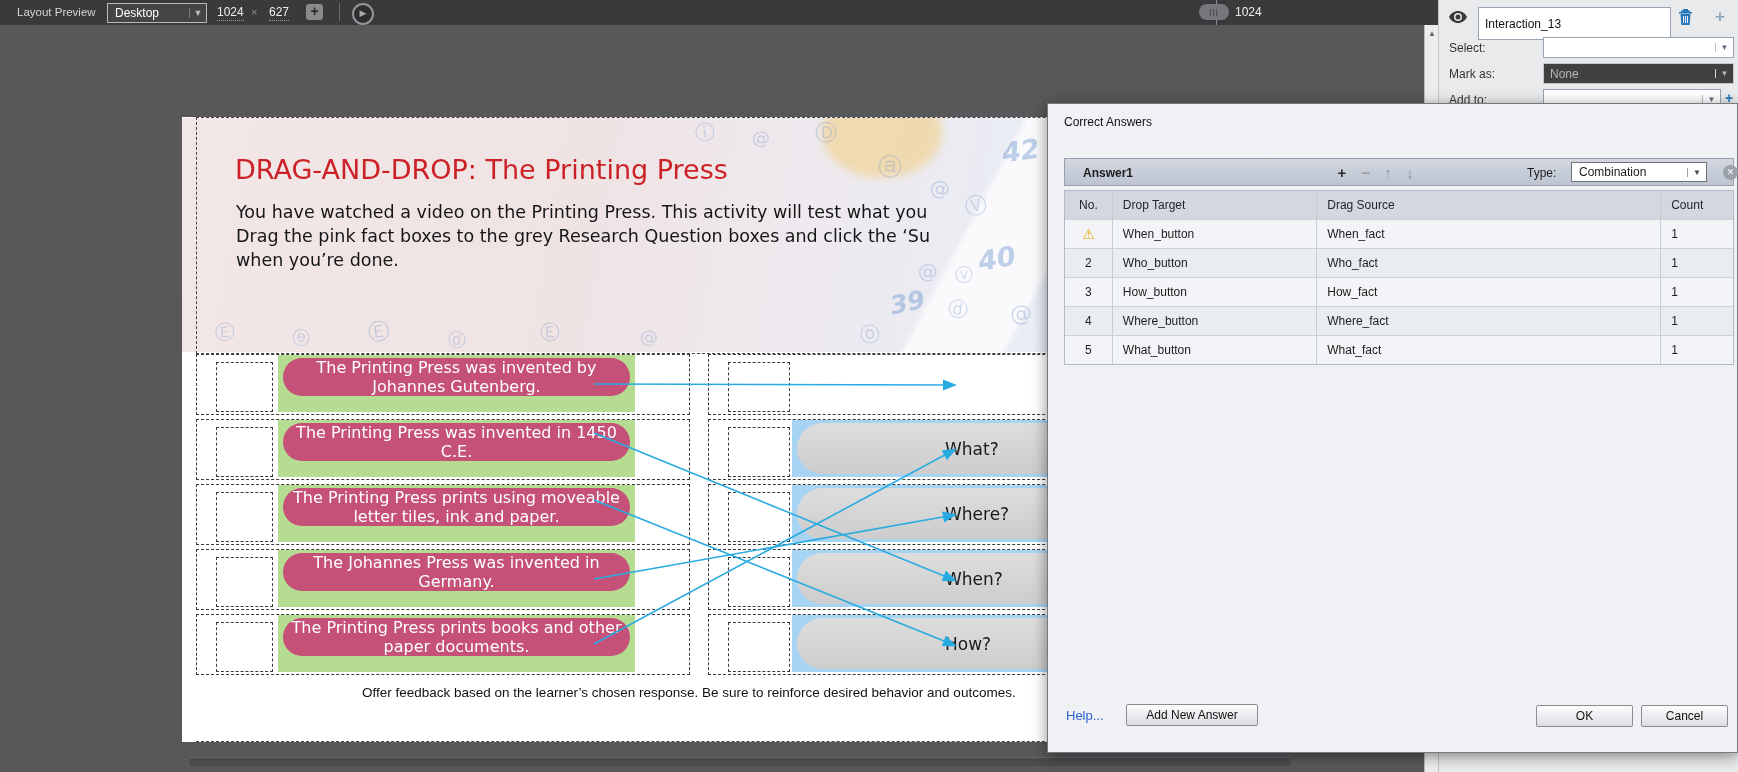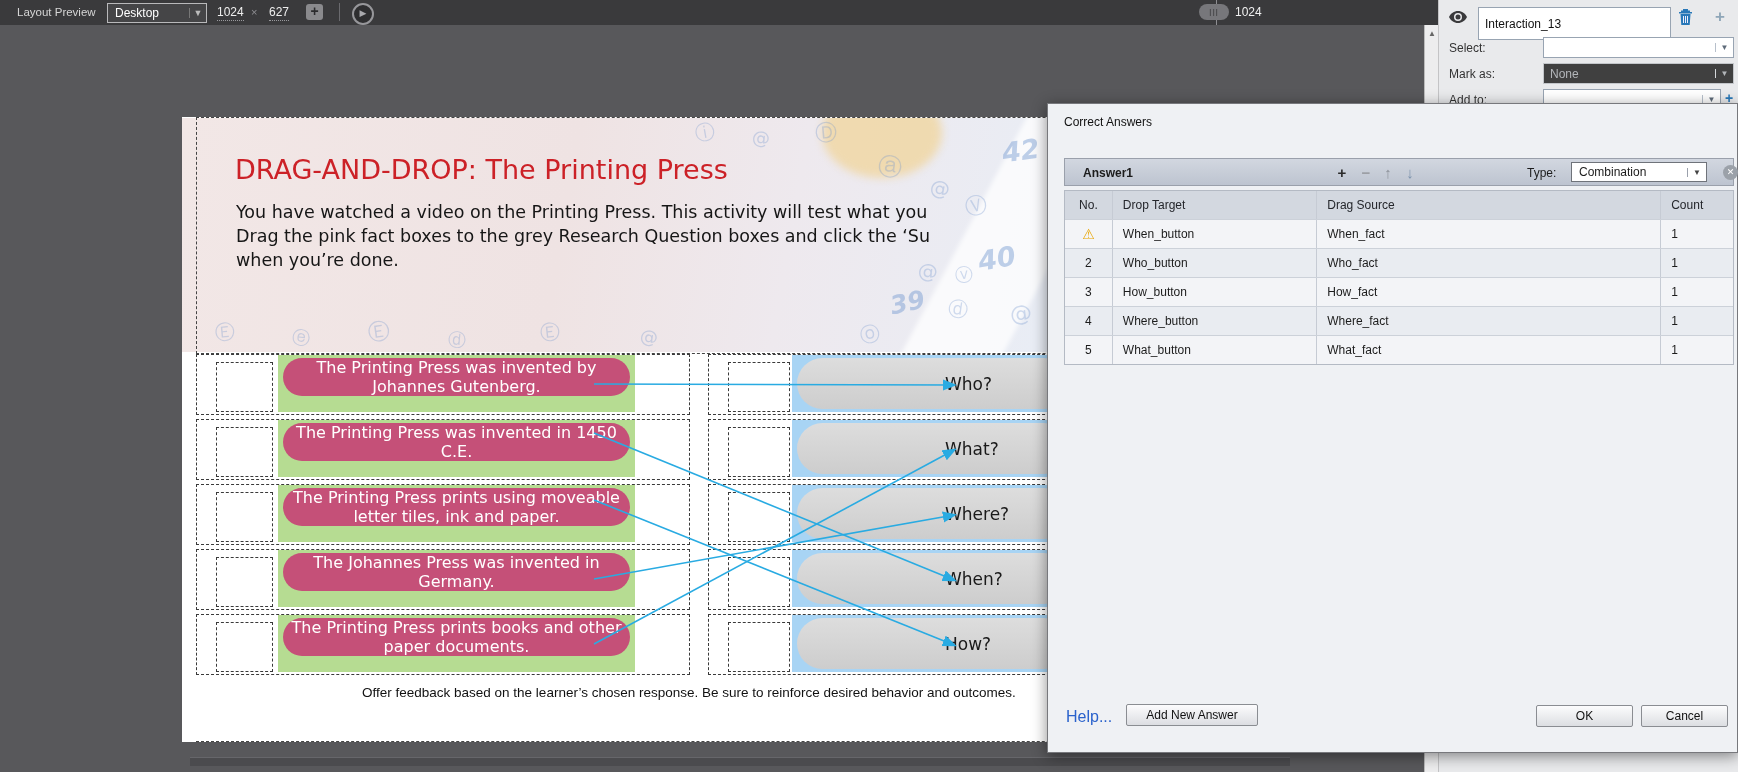--- a/index.html
+++ b/index.html
@@ -97,21 +97,21 @@
             color:#fff;font-size:9px;text-align:center;line-height:15px;}
   #ca-table{left:16px;top:86px;width:670px;border:1px solid #b4bac4;box-sizing:border-box;background:#f3f4f7;}
   .tr{display:flex;height:28px;border-top:1px solid #ccd1d9;}
   .tr.head{border-top:none;background:#d3d8e0;font-size:12px;color:#24262b;}
   .tr.odd{background:#f3f4f7;}
   .tr.even{background:#e9ecf1;}
   .td{display:flex;align-items:center;box-sizing:border-box;padding-left:10px;border-left:1px solid #c6cbd4;}
   .td:first-child{border-left:none;justify-content:center;padding-left:0;}
   .c0{width:47px;} .c1{width:205px;} .c2{width:345px;} .c3{width:73px;}
   .warn{color:#e8a400;font-size:14px;}
-  #dlg-help{left:18px;top:604px;color:#2a62cc;font-size:16px;}
+  #dlg-help{left:18px;top:604px;color:#2a62cc;font-size:13px;}
   .dlg-btn{height:22px;box-sizing:border-box;border:1px solid #8a8d92;border-radius:2px;
            background:linear-gradient(#fcfcfd,#dcdee2);font-size:12px;color:#111;
            display:flex;align-items:center;justify-content:center;}
   #btn-addnew{left:78px;top:600px;width:132px;}
   #btn-ok{left:488px;top:601px;width:97px;}
   #btn-cancel{left:593px;top:601px;width:87px;}
 </style>
 </head>
 <body>
 
@@ -169,25 +169,20 @@
         <div>when you’re done.</div>
       </div>
     <div id="rows" class="abs">
         <div class="abs ants row-outer-l" style="top: 237px;"></div>
         <div class="abs ants row-inner-l" style="top: 245px;"></div>
         <div class="abs green-frame" style="top: 238px;">
           <div class="abs pink-pill">The Printing Press was invented by Johannes Gutenberg.</div>
         </div>
         <div class="abs ants row-outer-r" style="top: 237px;"></div>
         <div class="abs ants row-inner-r" style="top: 245px;"></div>
-        <div class="abs blue-frame" style="top: 238px;">
-          <div class="abs grey-pill">
-            <span>Who?</span>
-          </div>
-        </div>
         <div class="abs ants row-outer-l" style="top: 302px;"></div>
         <div class="abs ants row-inner-l" style="top: 310px;"></div>
         <div class="abs green-frame" style="top: 303px;">
           <div class="abs pink-pill">The Printing Press was invented in 1450 C.E.</div>
         </div>
         <div class="abs ants row-outer-r" style="top: 302px;"></div>
         <div class="abs ants row-inner-r" style="top: 310px;"></div>
         <div class="abs blue-frame" style="top: 303px;">
           <div class="abs grey-pill">
             <span>What?</span>

